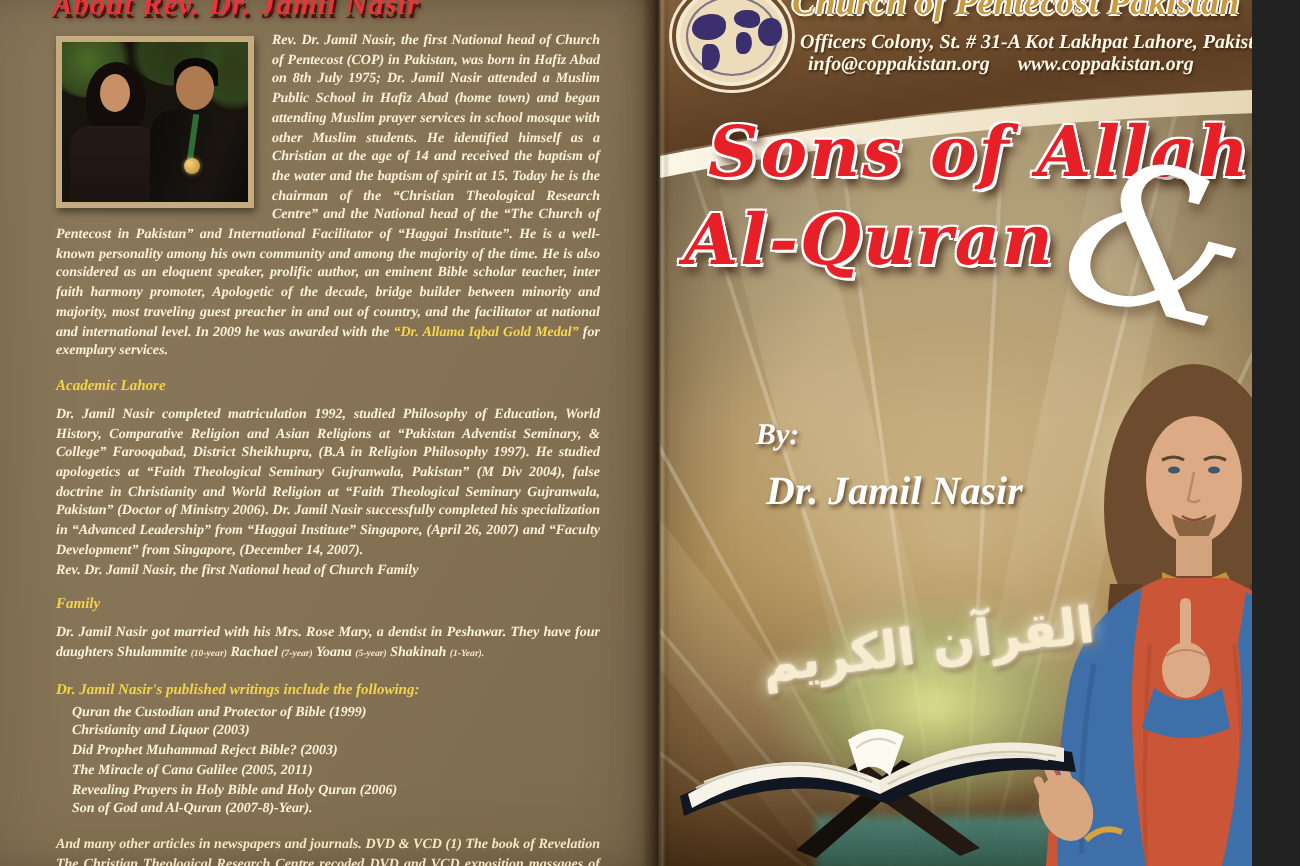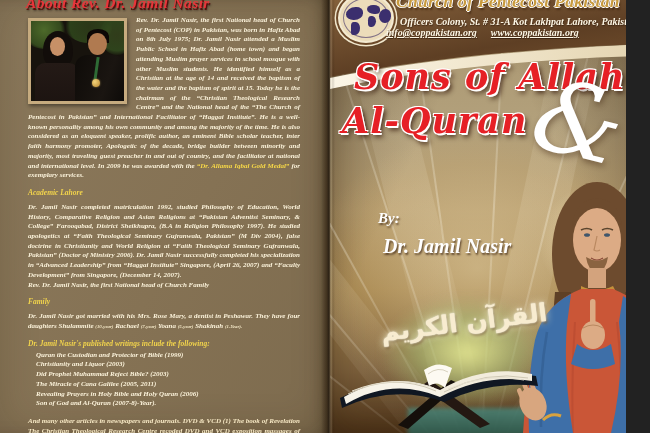--- a/index.html
+++ b/index.html
@@ -118,21 +118,21 @@
   .org-name {
     position:absolute; left:66px; top:-9px; z-index:12; white-space:nowrap;
     font-size:17.5px; font-weight:bold; font-style:italic; letter-spacing:.3px; color:#c89a3e;
     text-shadow:0 1px 0 #fff,0 -1px 0 #fff,1px 0 0 #fff,-1px 0 0 #fff,1.5px 2.5px 2px rgba(50,25,5,.55);
   }
   .org-address, .org-contacts {
     position:absolute; z-index:12; color:#fdf7e6; font-weight:bold; font-style:italic;
     font-size:10px; white-space:nowrap; text-shadow:.5px 1px 1px rgba(40,20,5,.6);
   }
   .org-address { left:70px; top:16px; }
-  .org-contacts { left:56px; top:27px;text-decoration:underline; }
+  .org-contacts { left:74px; top:27px; }
   .org-contacts .site { margin-left:14px; }
 
   
   .cover-title { position:absolute; z-index:20; font-weight:bold; font-style:italic; color:#e62026;
     font-family:"DejaVu Serif","Liberation Serif",serif; letter-spacing:1px; white-space:nowrap;
     text-shadow:-1px -1px 0 #fff,1px -1px 0 #fff,-1px 1px 0 #fff,1.5px 1.5px 0 #fff,3px 4px 5px rgba(45,18,6,.8);
   }
   .title1 { left:24px; top:56px; font-size:35px; }
   .title2 { left:12px; top:100px; font-size:35px; }
   .ampersand {

